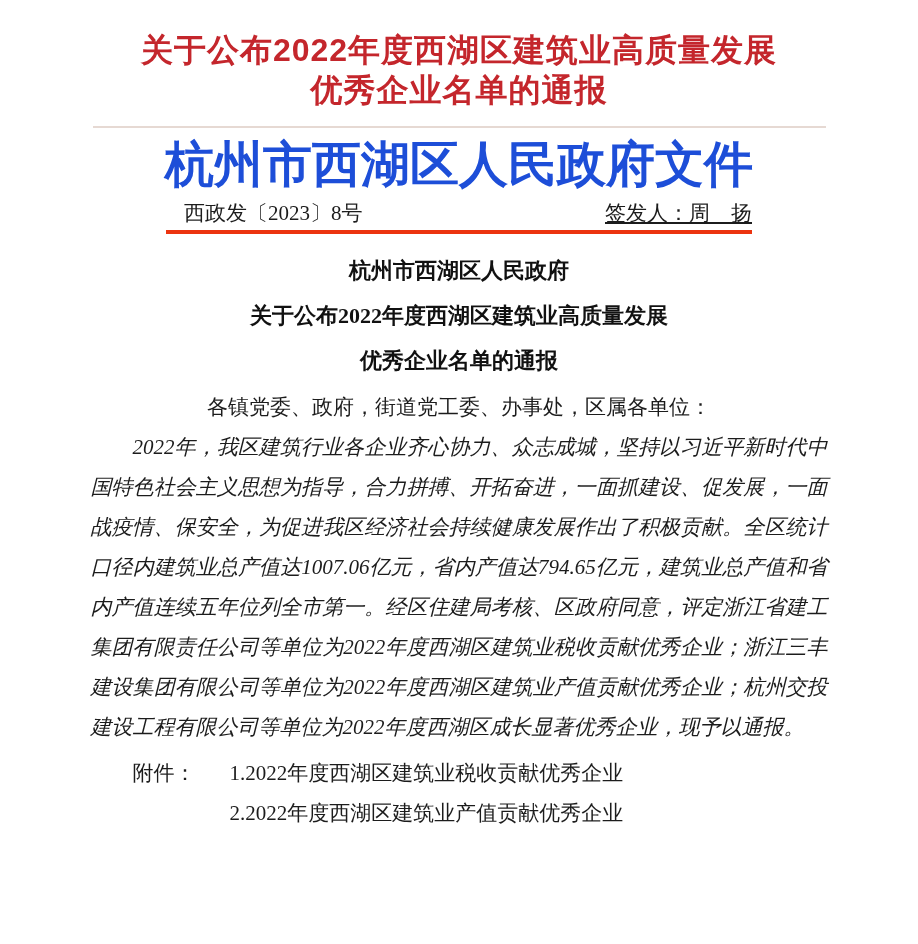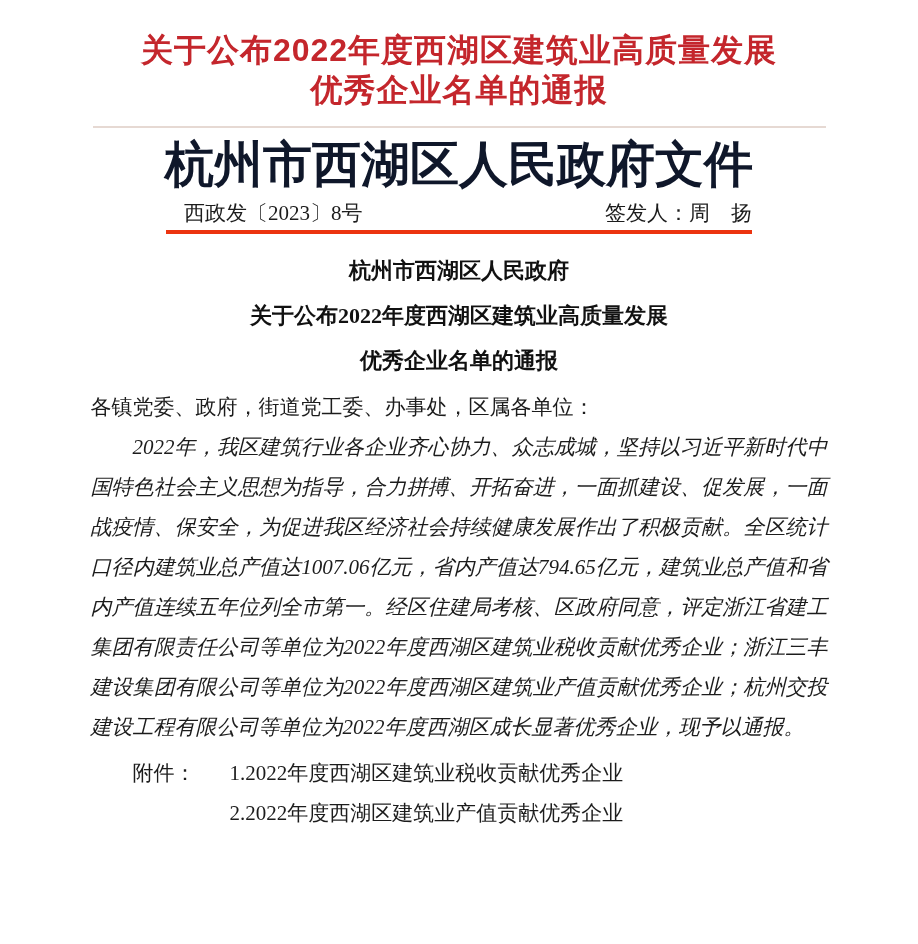--- a/index.html
+++ b/index.html
@@ -36,35 +36,35 @@
     background: #e6d9d3;
   }
   
   .letterhead {
     margin-top: 8px;
     text-align: center;
     font-family: "Liberation Serif", serif;
     font-weight: 700;
     font-size: 49px;
     line-height: 58px;
-    color: #0f172a;
+    color: #1d4ed8;
     white-space: nowrap;
   }
   
   .doc-meta {
     width: 586px;
     margin: 6px auto 0 auto;
     display: flex;
     justify-content: space-between;
     align-items: baseline;
     font-size: 21px;
     line-height: 26px;
   }
   .doc-meta .doc-number { padding-left: 18px; }
-  .doc-meta .signer { white-space: pre; }
+  .doc-meta .signer { white-space: pre; text-decoration: underline; }
   
   .red-rule {
     width: 586px;
     height: 4px;
     margin: 4px auto 0 auto;
     background: #ec3410;
   }
   
   .heading {
     margin-top: 14px;
@@ -76,21 +76,21 @@
   }
   
   .body-text {
     width: 737px;
     margin: 4px auto 0 auto;
     font-size: 21px;
     line-height: 40px;
     color: #1c1c1c;
   }
   .body-text .salutation {
-    text-align: left;
+    text-align: center;
   }
   .body-text p.para {
     margin: 0;
     text-indent: 2em;
     text-align: justify;
     font-style: italic;
   }
   .attachments {
     margin-top: 6px;
     margin-left: 42px;

